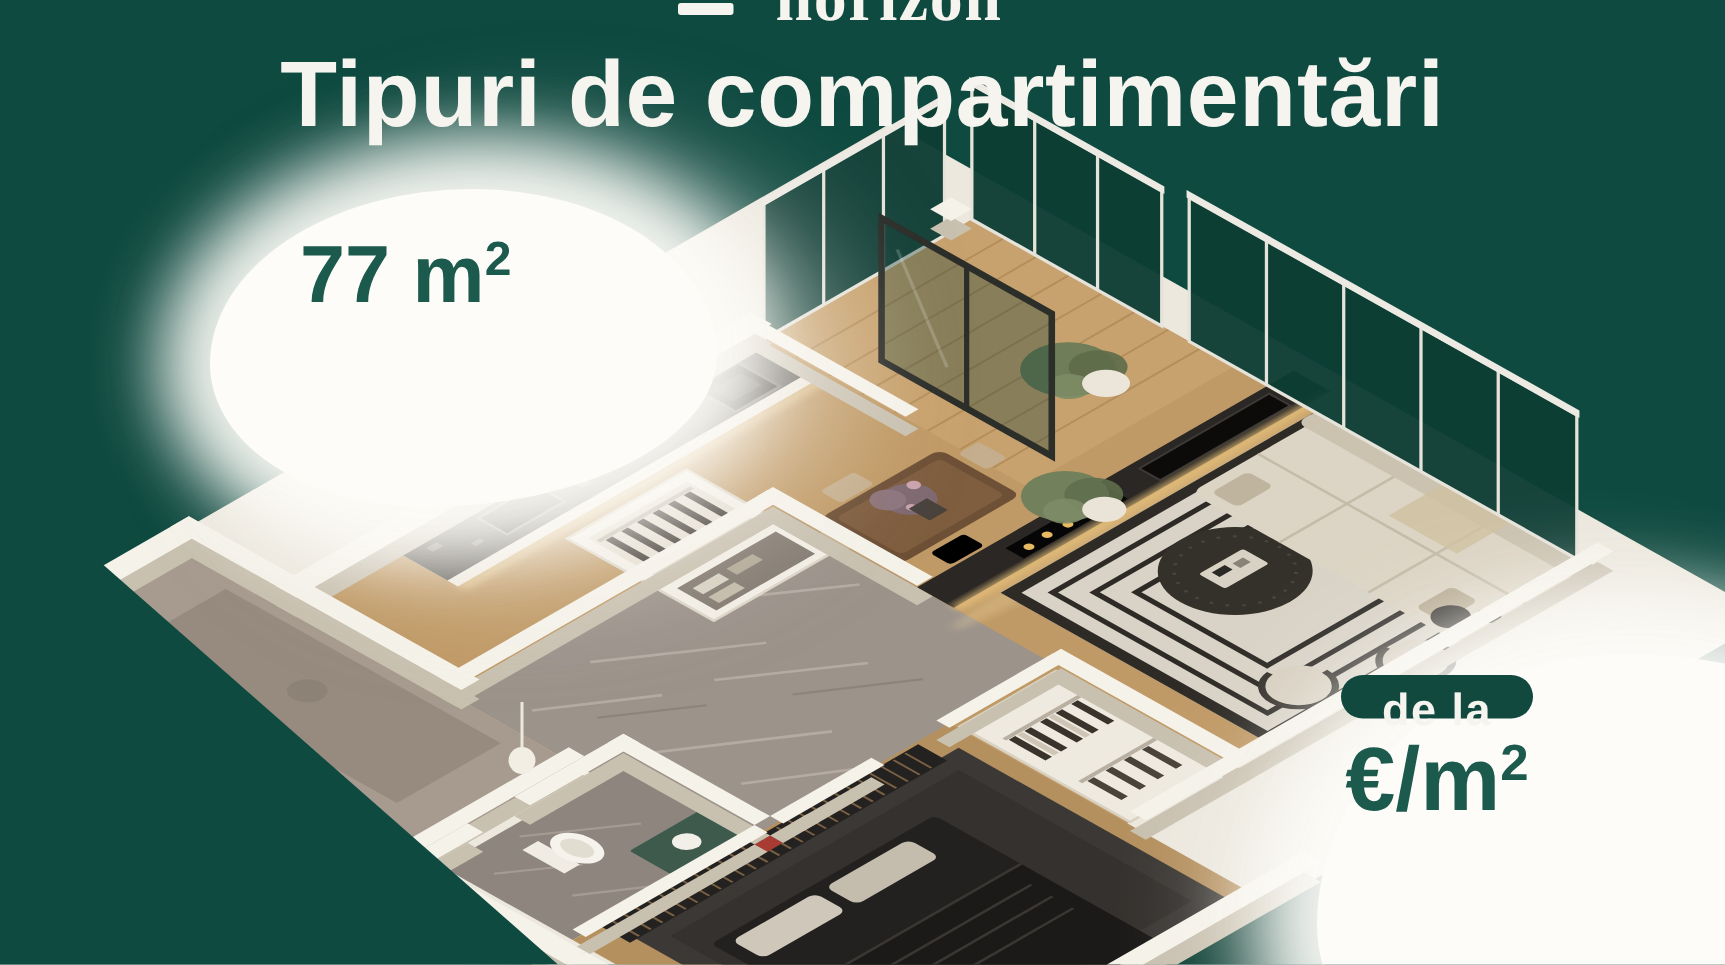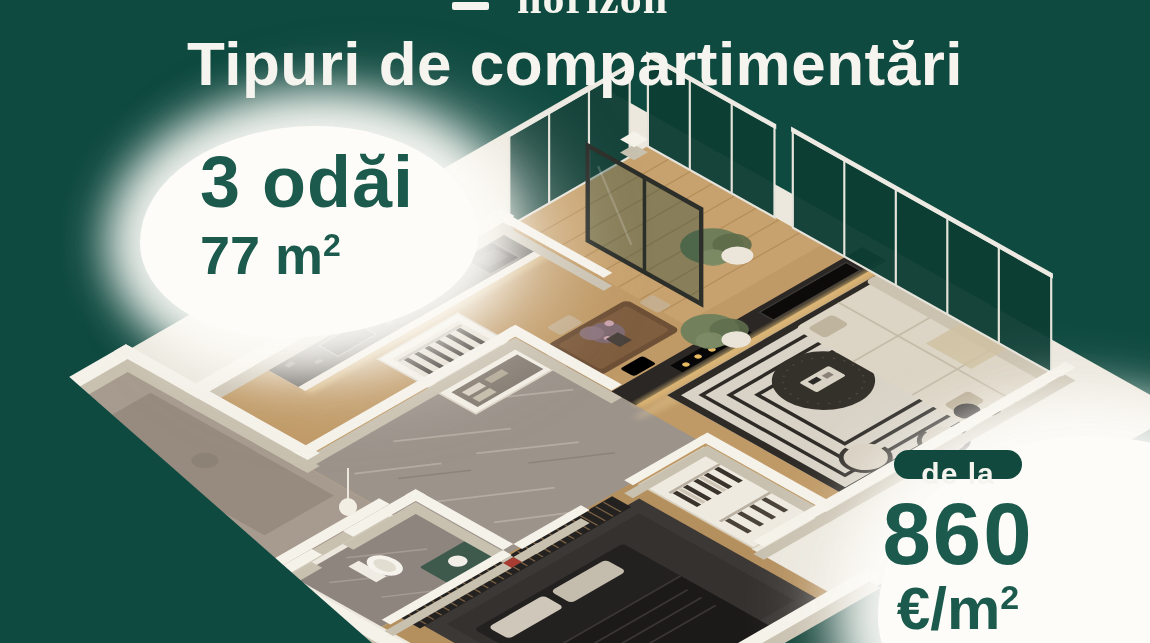--- a/index.html
+++ b/index.html
@@ -304,26 +304,24 @@
   <g>
     <path d="M348,468 V500" stroke="#ece8de" stroke-width="2"></path>
     <circle cx="348" cy="507" r="9" fill="#f2eee4"></circle>
   </g>
 
   <polygon points="0,316 372,643 0,643" fill="#0f4a40"></polygon>
 </svg>
 
 <div class="abs blob blob-tl"></div>
 <div class="abs unit-card">
-  <div class="unit-rooms">3 odăi</div>
   <div class="unit-area"><span>77 m</span><sup>2</sup></div>
 </div>
 
 <div class="abs blob blob-br"></div>
 <div class="abs price-col">
   <div class="price-badge">de la</div>
-  <div class="price-amount">860</div>
   <div class="price-unit"><span>€/m</span><sup>2</sup></div>
 </div>
 
 <div class="abs logo-bar"></div>
 <div class="abs logo-text">horizon</div>
 <div class="abs page-title">Tipuri de compartimentări</div>
 
 </body></html>

